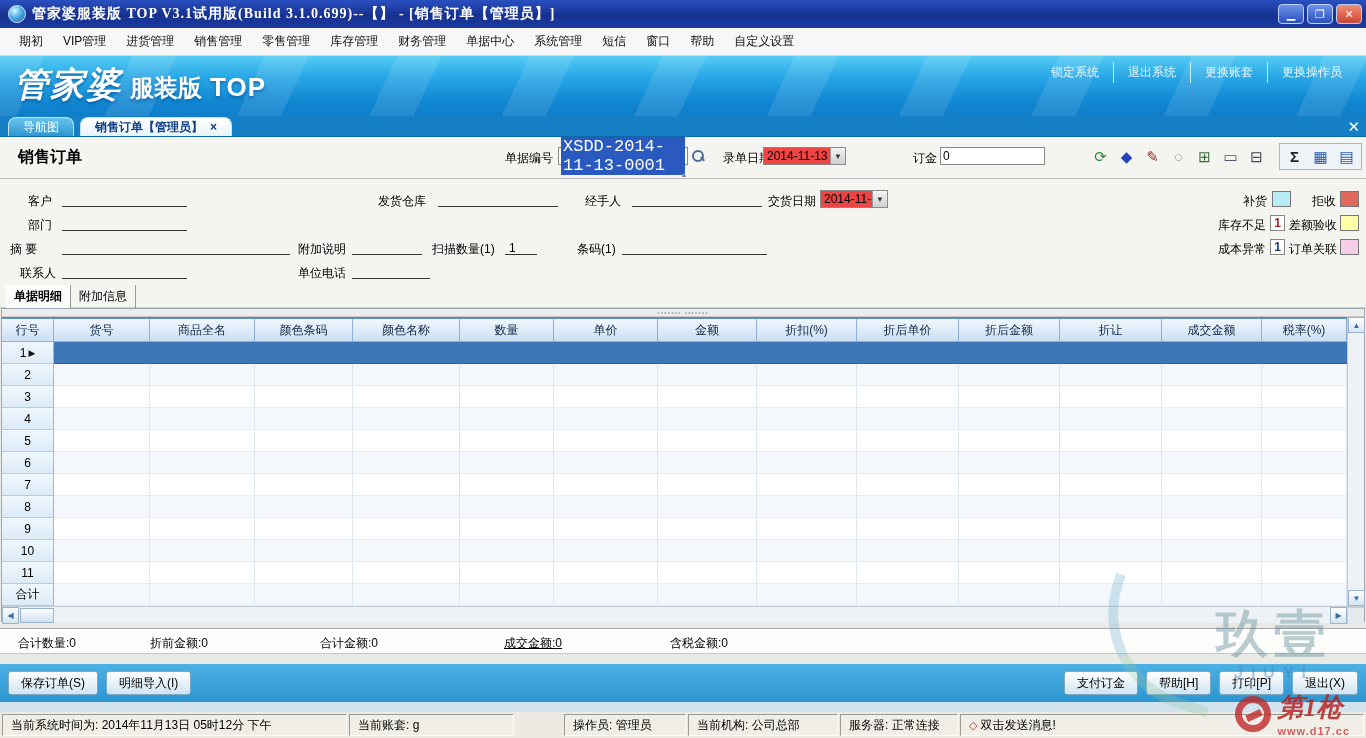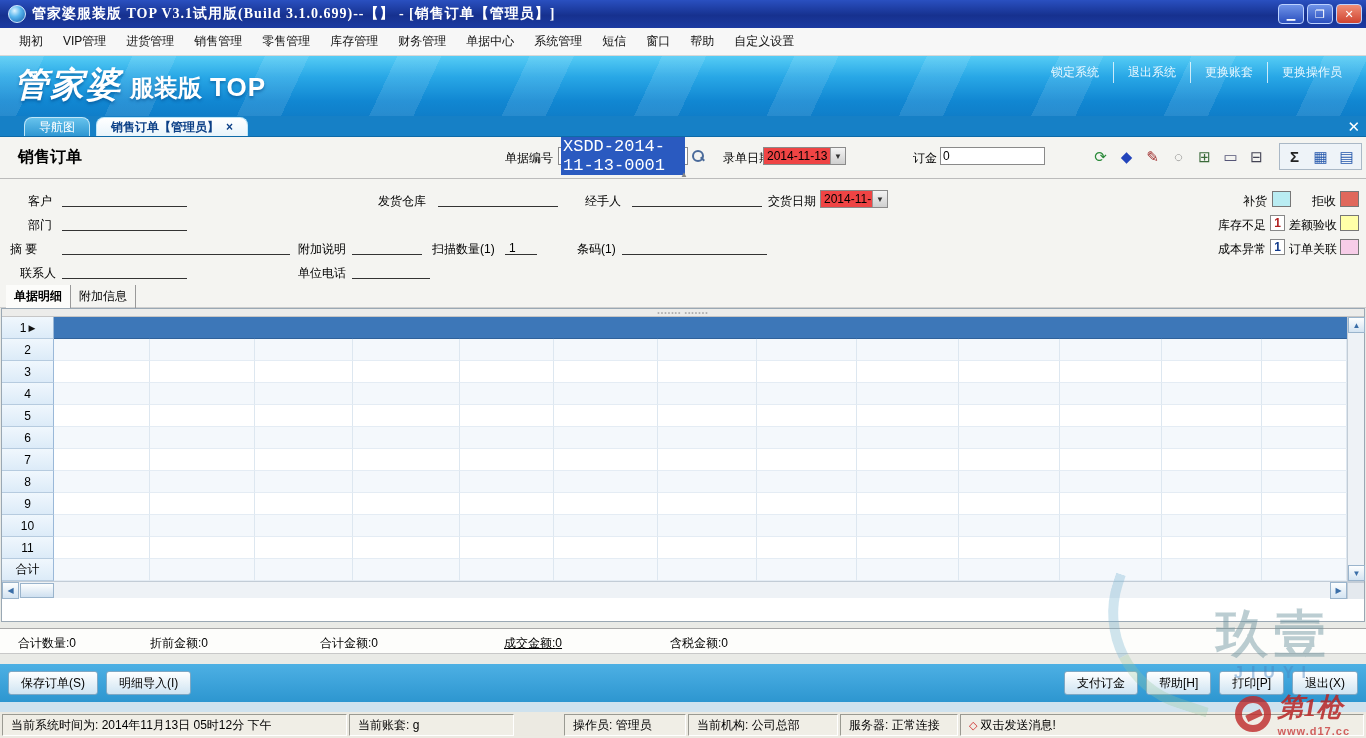--- a/index.html
+++ b/index.html
@@ -35,21 +35,21 @@
   .logo { position:absolute; left:14px; top:6px; display:flex; align-items:baseline; gap:8px; color:#fff; }
   .logo-main { font-size:34px; font-weight:bold; font-style:italic; text-shadow:0 2px 3px rgba(0,60,120,.5); letter-spacing:2px; }
   .logo-sub { font-size:24px; font-weight:bold; text-shadow:0 2px 3px rgba(0,60,120,.45); }
   .logo-top { font-size:26px; font-weight:bold; letter-spacing:1px; text-shadow:0 2px 3px rgba(0,60,120,.5); }
   .banner-links { position:absolute; right:10px; top:6px; display:flex; align-items:flex-end; }
   .banner-link { color:#eaf8ff; padding:2px 14px; cursor:pointer; border-right:1px solid rgba(255,255,255,.75); white-space:nowrap; }
   .banner-link:last-child { border-right:none; }
 
   
   .tabstrip { position:absolute; top:116px; left:0; width:1366px; height:21px; background:#1680c6;
-    display:flex; align-items:flex-end; padding-left:24px; border-bottom:1px solid #0d6aa8; }
+    display:flex; align-items:flex-end; padding-left:8px; border-bottom:1px solid #0d6aa8; }
   .tab { height:19px; display:flex; align-items:center; padding:0 14px; border-radius:8px 8px 0 0;
     margin-right:6px; cursor:pointer; white-space:nowrap; }
   .tab.nav { background:linear-gradient(180deg,#66c2ec,#2f97d2); color:#fff; border:1px solid #bfe6f8; border-bottom:none; }
   .tab.active { background:linear-gradient(180deg,#ffffff,#e8f4fb); color:#0b3f86; font-weight:bold;
     border:1px solid #bfe6f8; border-bottom:none; }
   .tab-close-x { margin-left:7px; color:#0b3f86; font-weight:bold; cursor:pointer; }
   .strip-close { position:absolute; right:6px; top:2px; color:#fff; font-size:15px; font-weight:bold; cursor:pointer; }
 
   
   .formhead { position:absolute; top:137px; left:0; width:1366px; height:42px; background:#f4f4f1;
@@ -291,20 +291,36 @@
     <div class="dtab on">单据明细</div>
     <div class="dtab">附加信息</div>
   </div>
 
   <div class="gridwrap">
     <div class="splitter">
         <span>•••••••  •••••••</span>
       </div>
     <div class="gridinner">
       <div class="gridmain">
+        <div id="grid-head">
+            <div class="gh" style="width: 52px;">行号</div>
+            <div class="gh" style="width: 96px;">货号</div>
+            <div class="gh" style="width: 105px;">商品全名</div>
+            <div class="gh" style="width: 98px;">颜色条码</div>
+            <div class="gh" style="width: 107px;">颜色名称</div>
+            <div class="gh" style="width: 94px;">数量</div>
+            <div class="gh" style="width: 104px;">单价</div>
+            <div class="gh" style="width: 99px;">金额</div>
+            <div class="gh" style="width: 100px;">折扣(%)</div>
+            <div class="gh" style="width: 102px;">折后单价</div>
+            <div class="gh" style="width: 101px;">折后金额</div>
+            <div class="gh" style="width: 102px;">折让</div>
+            <div class="gh" style="width: 100px;">成交金额</div>
+            <div class="gh" style="width: 85px;">税率(%)</div>
+          </div>
         <div id="grid-body">
             <div class="grow grow-sel">
               <div class="rh" style="width: 52px;">1<span class="mk">▶</span></div>
               <div class="gc" style="width: 96px;"></div>
               <div class="gc" style="width: 105px;"></div>
               <div class="gc" style="width: 98px;"></div>
               <div class="gc" style="width: 107px;"></div>
               <div class="gc" style="width: 94px;"></div>
               <div class="gc" style="width: 104px;"></div>
               <div class="gc" style="width: 99px;"></div>

